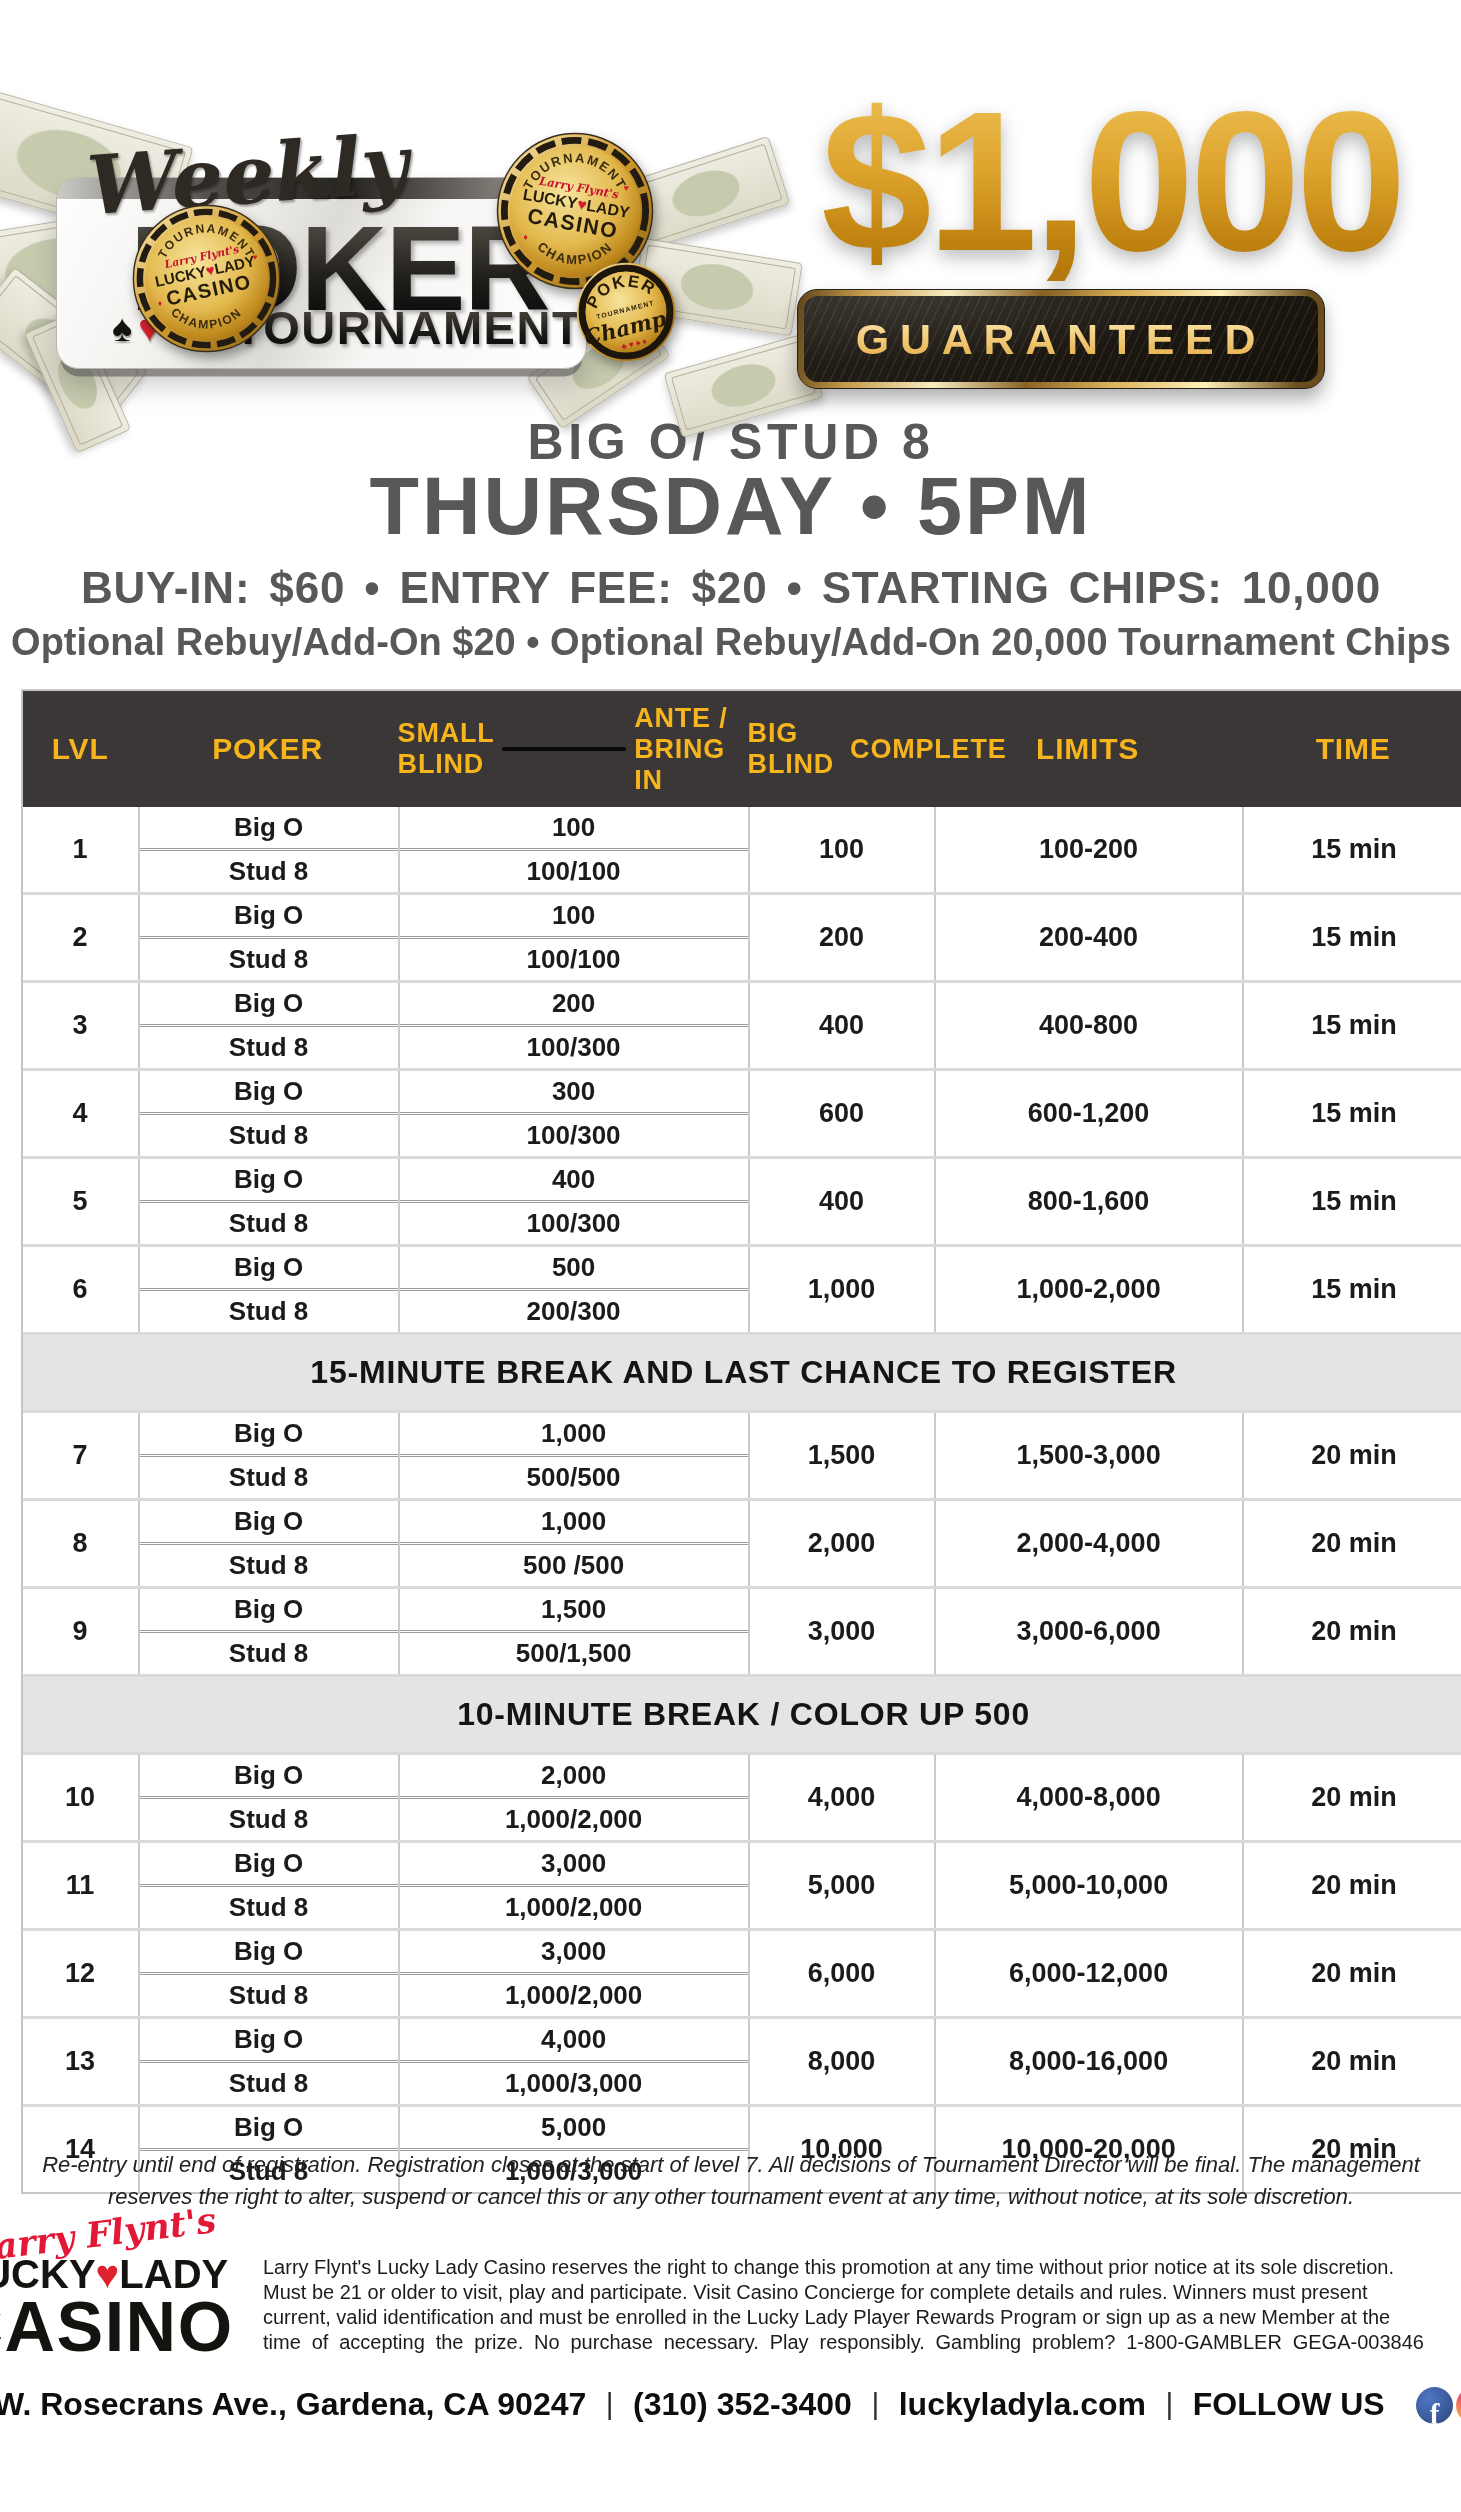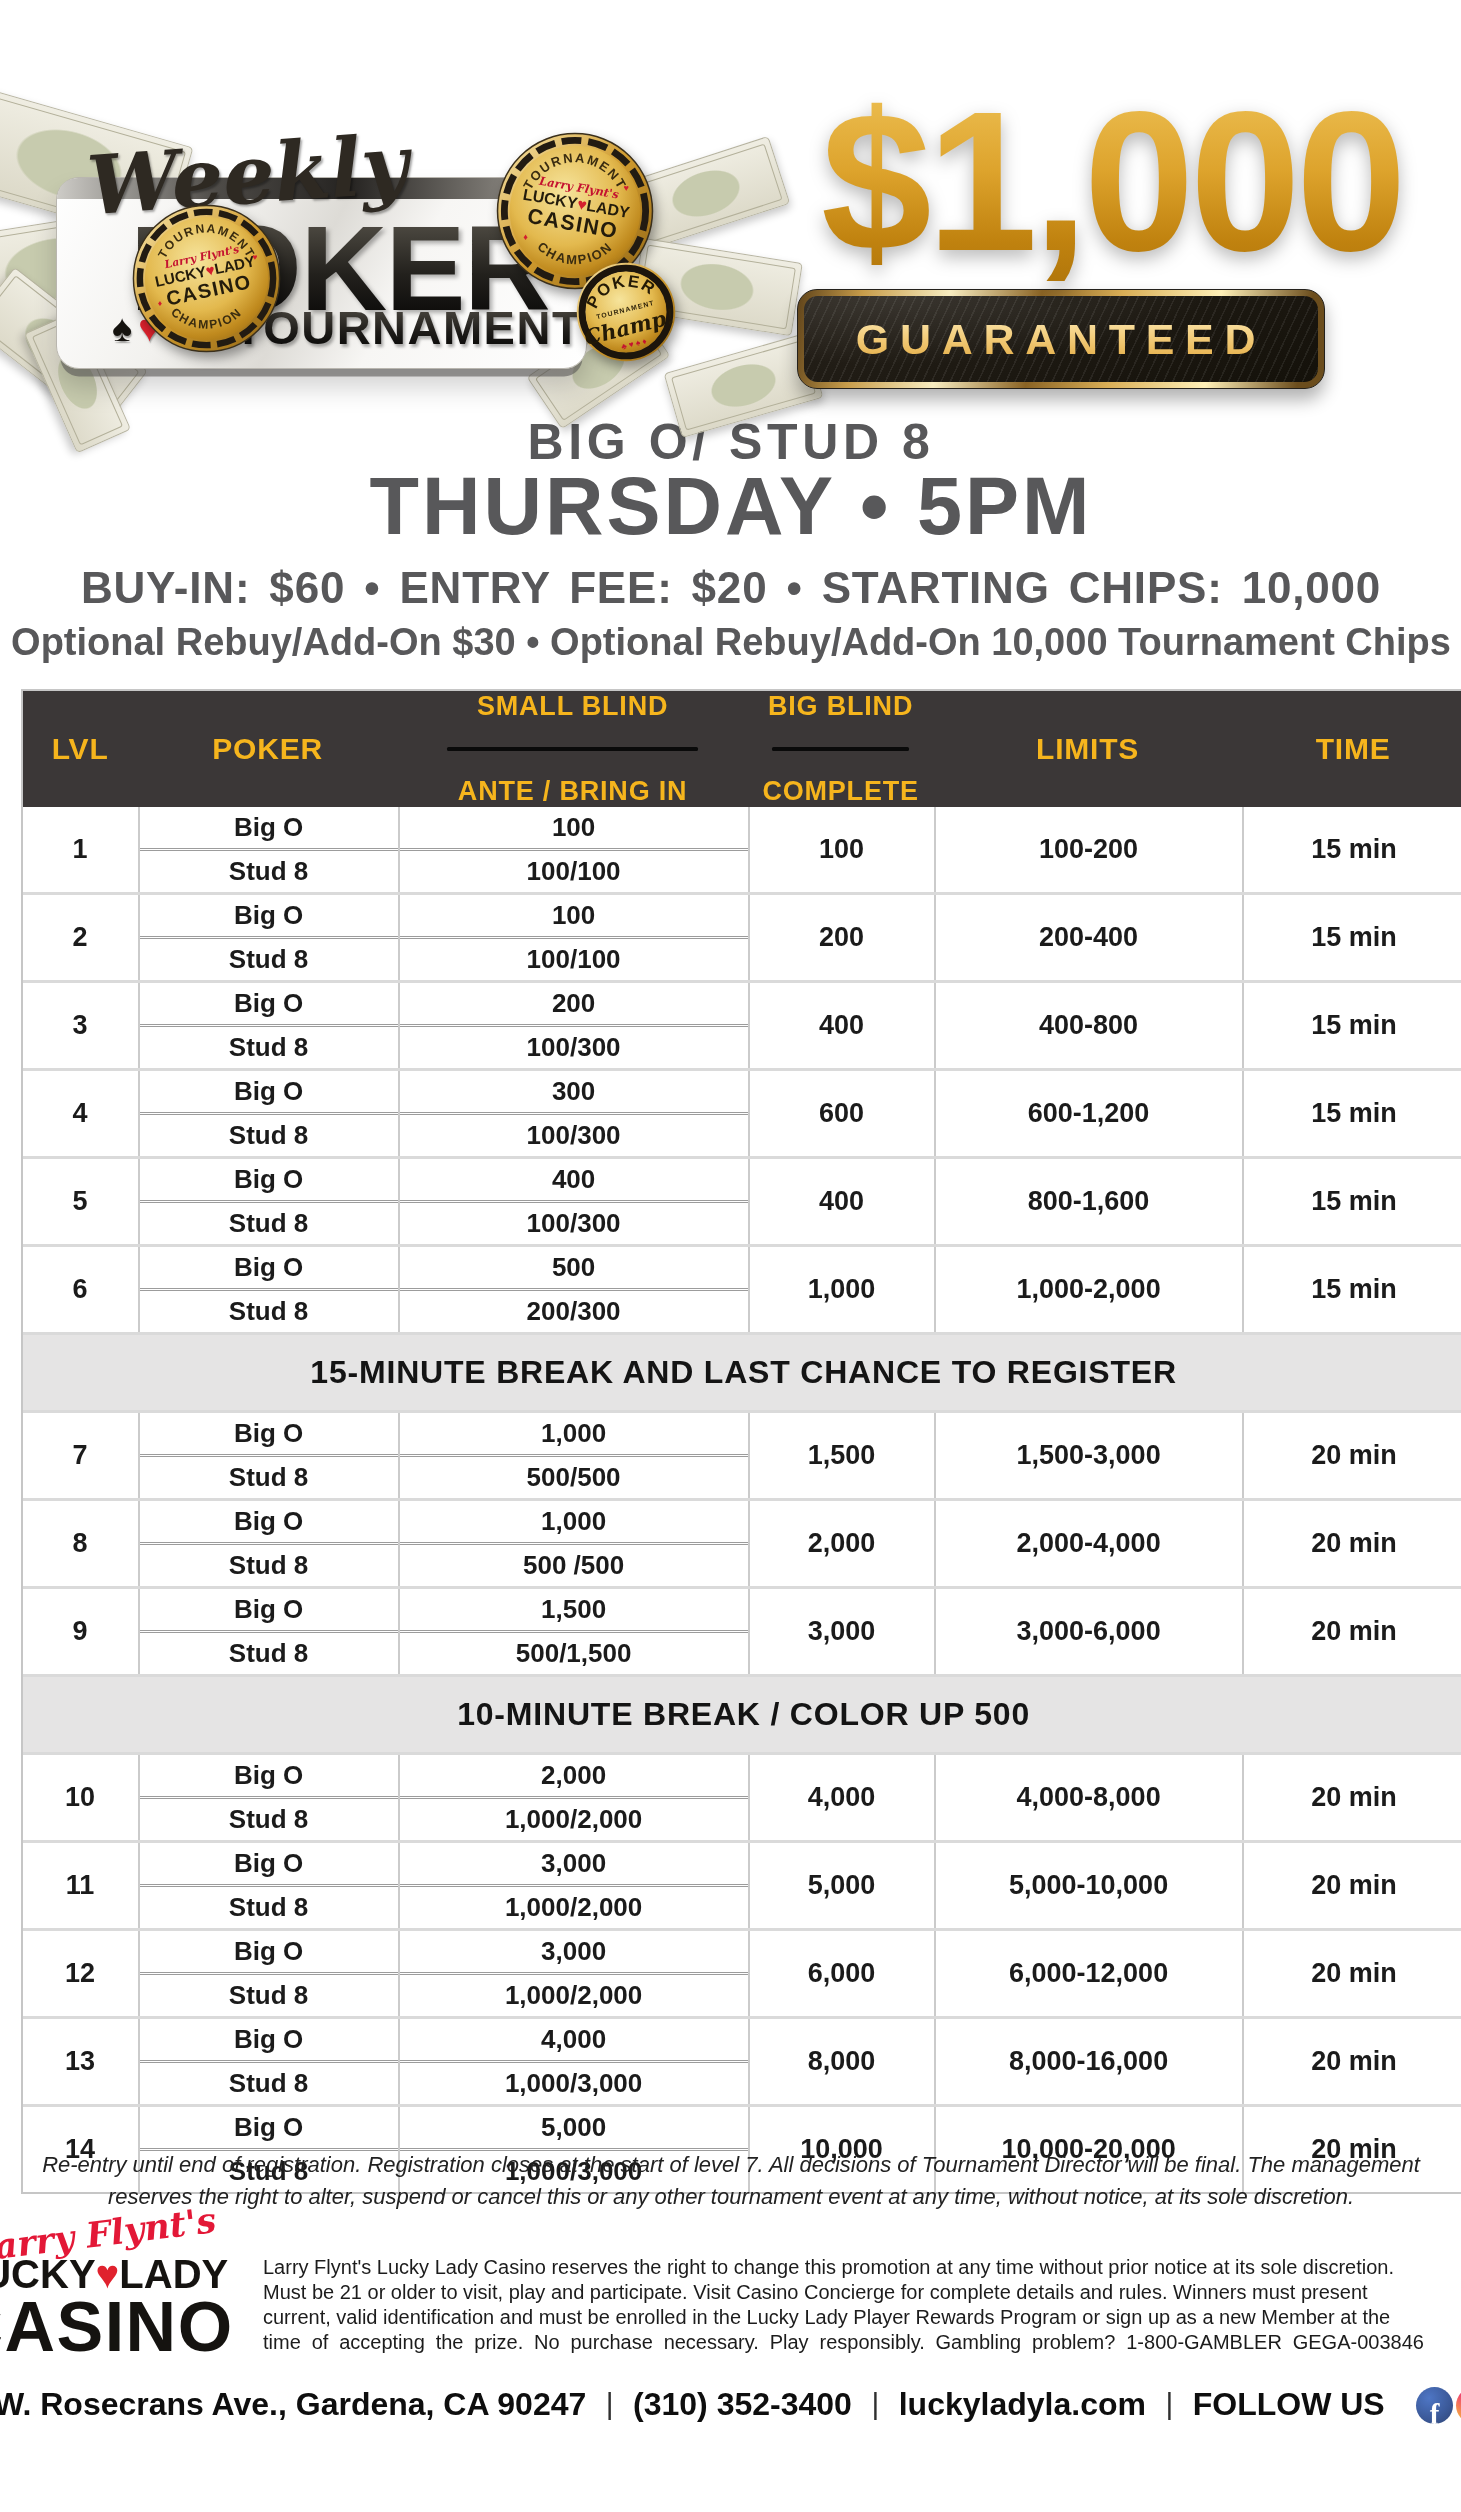--- a/index.html
+++ b/index.html
@@ -64,21 +64,21 @@
   .schedule{top:466px;font-size:81px;letter-spacing:3px;}
   .terms{top:566px;font-size:44px;letter-spacing:0.8px;word-spacing:6px;}
   .rebuy{top:623px;font-size:38px;letter-spacing:0;}
 
   
   .sched{position:absolute;left:20.6px;top:689px;width:1446px;border:2.3px solid #c6c6c6;box-sizing:border-box;
          color:#1b1b1b;}
   .thead{display:grid;grid-template-columns:115px 260px 350px 186px 308px auto;height:116px;
          background:#3b3737;color:#f6b51d;}
   .hcell{display:flex;align-items:center;justify-content:center;font-weight:bold;font-size:30px;letter-spacing:0.8px;}
-  .hstack{display:flex;flex-direction:column;align-items:center;justify-content:space-between;gap:19px;
+  .hstack{display:flex;flex-direction:row;align-items:center;justify-content:flex-start;gap:8px;
           font-weight:bold;font-size:27px;letter-spacing:0.8px;}
   .hbar{height:3.8px;background:#0a0a0a;border-radius:1.5px;}
   .hbar.w1{width:251px;} .hbar.w2{width:137px;}
 
   .tbody > * + *{border-top:3px solid #dadada;}
   .row{display:grid;grid-template-columns:115px 260px 350px 186px 308px auto;height:85px;}
   .cell{display:flex;align-items:center;justify-content:center;font-weight:bold;font-size:27px;}
   .cell + .cell{border-left:2.3px solid #cbcbcb;}
   .stack{flex-direction:column;align-items:stretch;padding:0;}
   .sub{flex:1;display:flex;align-items:center;justify-content:center;font-size:26px;font-weight:bold;}
@@ -215,21 +215,21 @@
         <span class="guaranteed">GUARANTEED</span>
       </div>
     </div>
     <div class="prize-amount">$1,000</div>
   </section>
 
   <section>
     <div class="t-line game-title">BIG O/ STUD 8</div>
     <div class="t-line schedule">THURSDAY • 5PM</div>
     <div class="t-line terms">BUY-IN: $60 • ENTRY FEE: $20 • STARTING CHIPS: 10,000</div>
-    <div class="t-line rebuy">Optional Rebuy/Add-On $30 • Optional Rebuy/Add-On 10,000 Tournament Chips</div>
+    <div class="t-line rebuy">Optional Rebuy/Add-On $20 • Optional Rebuy/Add-On 20,000 Tournament Chips</div>
   </section>
 
   <section class="sched">
     <div class="thead">
       <div class="hcell">LVL</div>
       <div class="hcell">POKER</div>
       <div class="hstack">
         <span>SMALL BLIND</span>
         <span class="hbar w1"></span>
         <span>ANTE / BRING IN</span>

